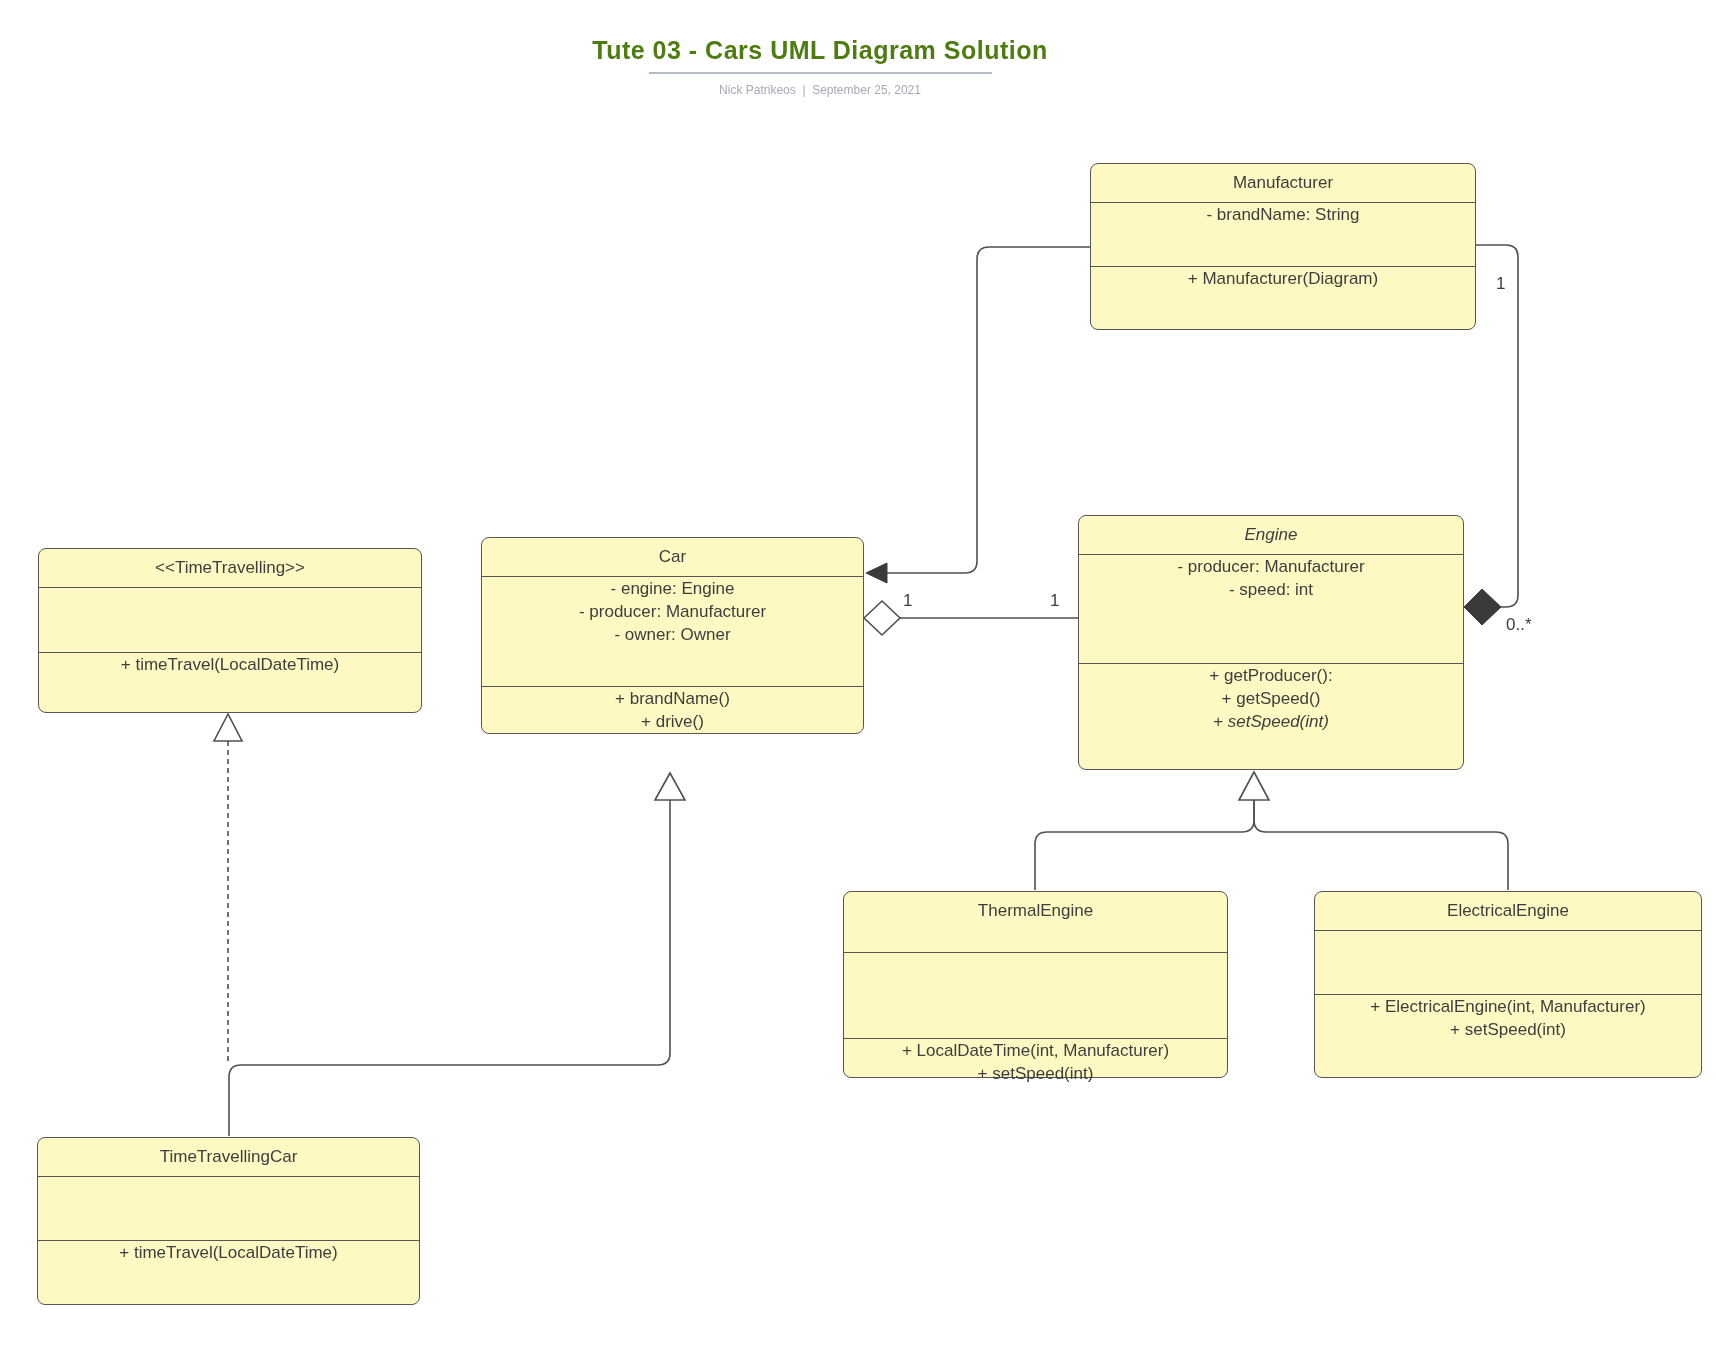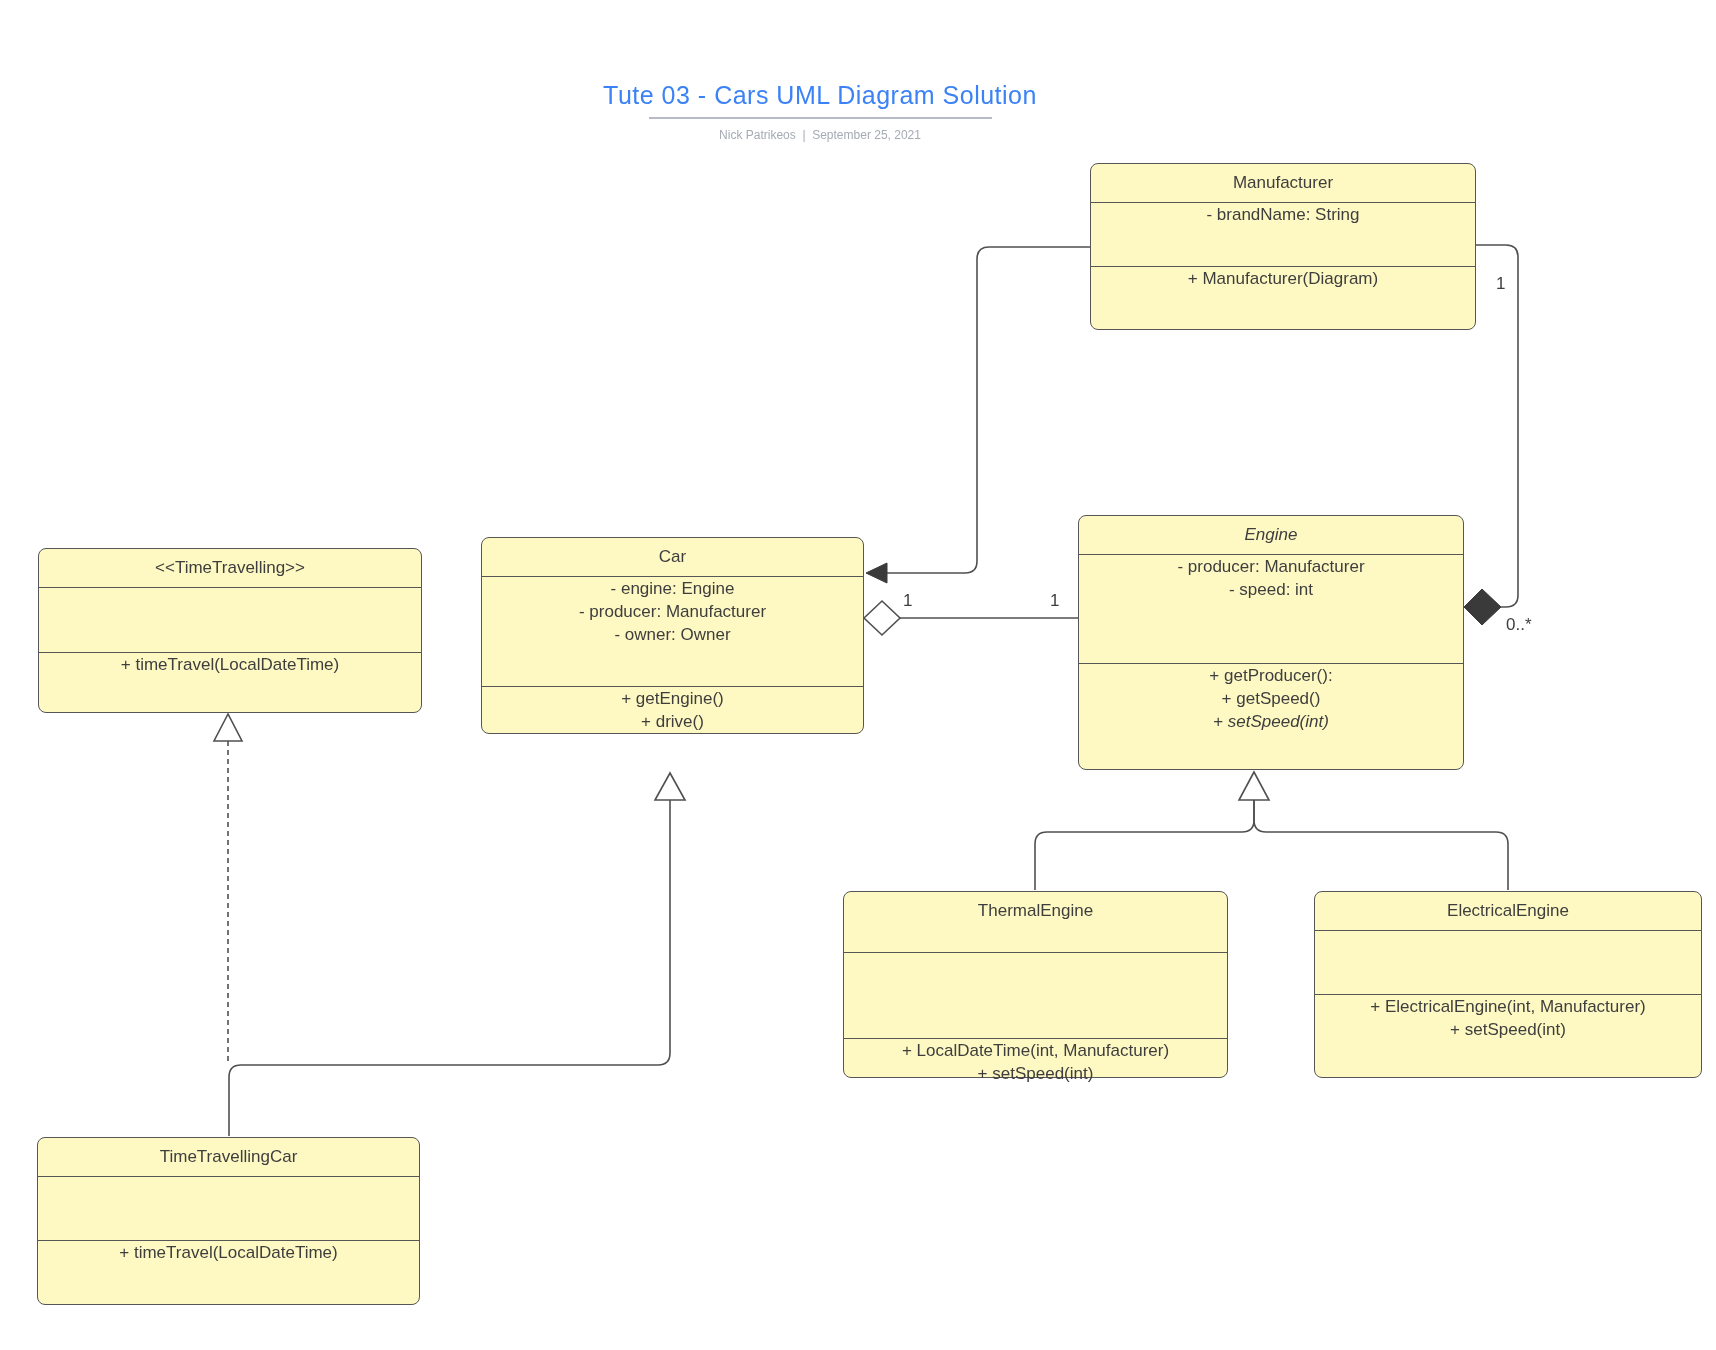--- a/index.html
+++ b/index.html
@@ -18,24 +18,23 @@
   .diagram-header {
     position: absolute;
     top: 36px;
     left: 0;
     width: 1640px;
     text-align: center;
     z-index: 3;
   }
   .diagram-title {
     font-size: 25px;
-    font-weight: normal;
-    color: #3b82f6;
+    font-weight: bold;
+    color: #4d7c0f;
     letter-spacing: 0.5px;
-    margin-top: 45px;
   }
   .title-underline {
     width: 343px;
     height: 0;
     border-top: 2px solid #b6bbc4;
     margin: 7px auto 0 auto;
   }
   .diagram-subtitle {
     margin-top: 9px;
     font-size: 12px;
@@ -179,21 +178,21 @@
   </div>
 
   <div class="uml-box box-car">
     <div class="uml-name">Car</div>
     <div class="uml-attrs">
       <div class="uml-line">- engine: Engine</div>
       <div class="uml-line">- producer: Manufacturer</div>
       <div class="uml-line">- owner: Owner</div>
     </div>
     <div class="uml-methods">
-      <div class="uml-line">+ getEngine()</div>
+      <div class="uml-line">+ brandName()</div>
       <div class="uml-line">+ drive()</div>
     </div>
   </div>
 
   <div class="uml-box box-timetravelling">
     <div class="uml-name">&lt;&lt;TimeTravelling&gt;&gt;</div>
     <div class="uml-attrs"></div>
     <div class="uml-methods">
       <div class="uml-line">+ timeTravel(LocalDateTime)</div>
     </div>

